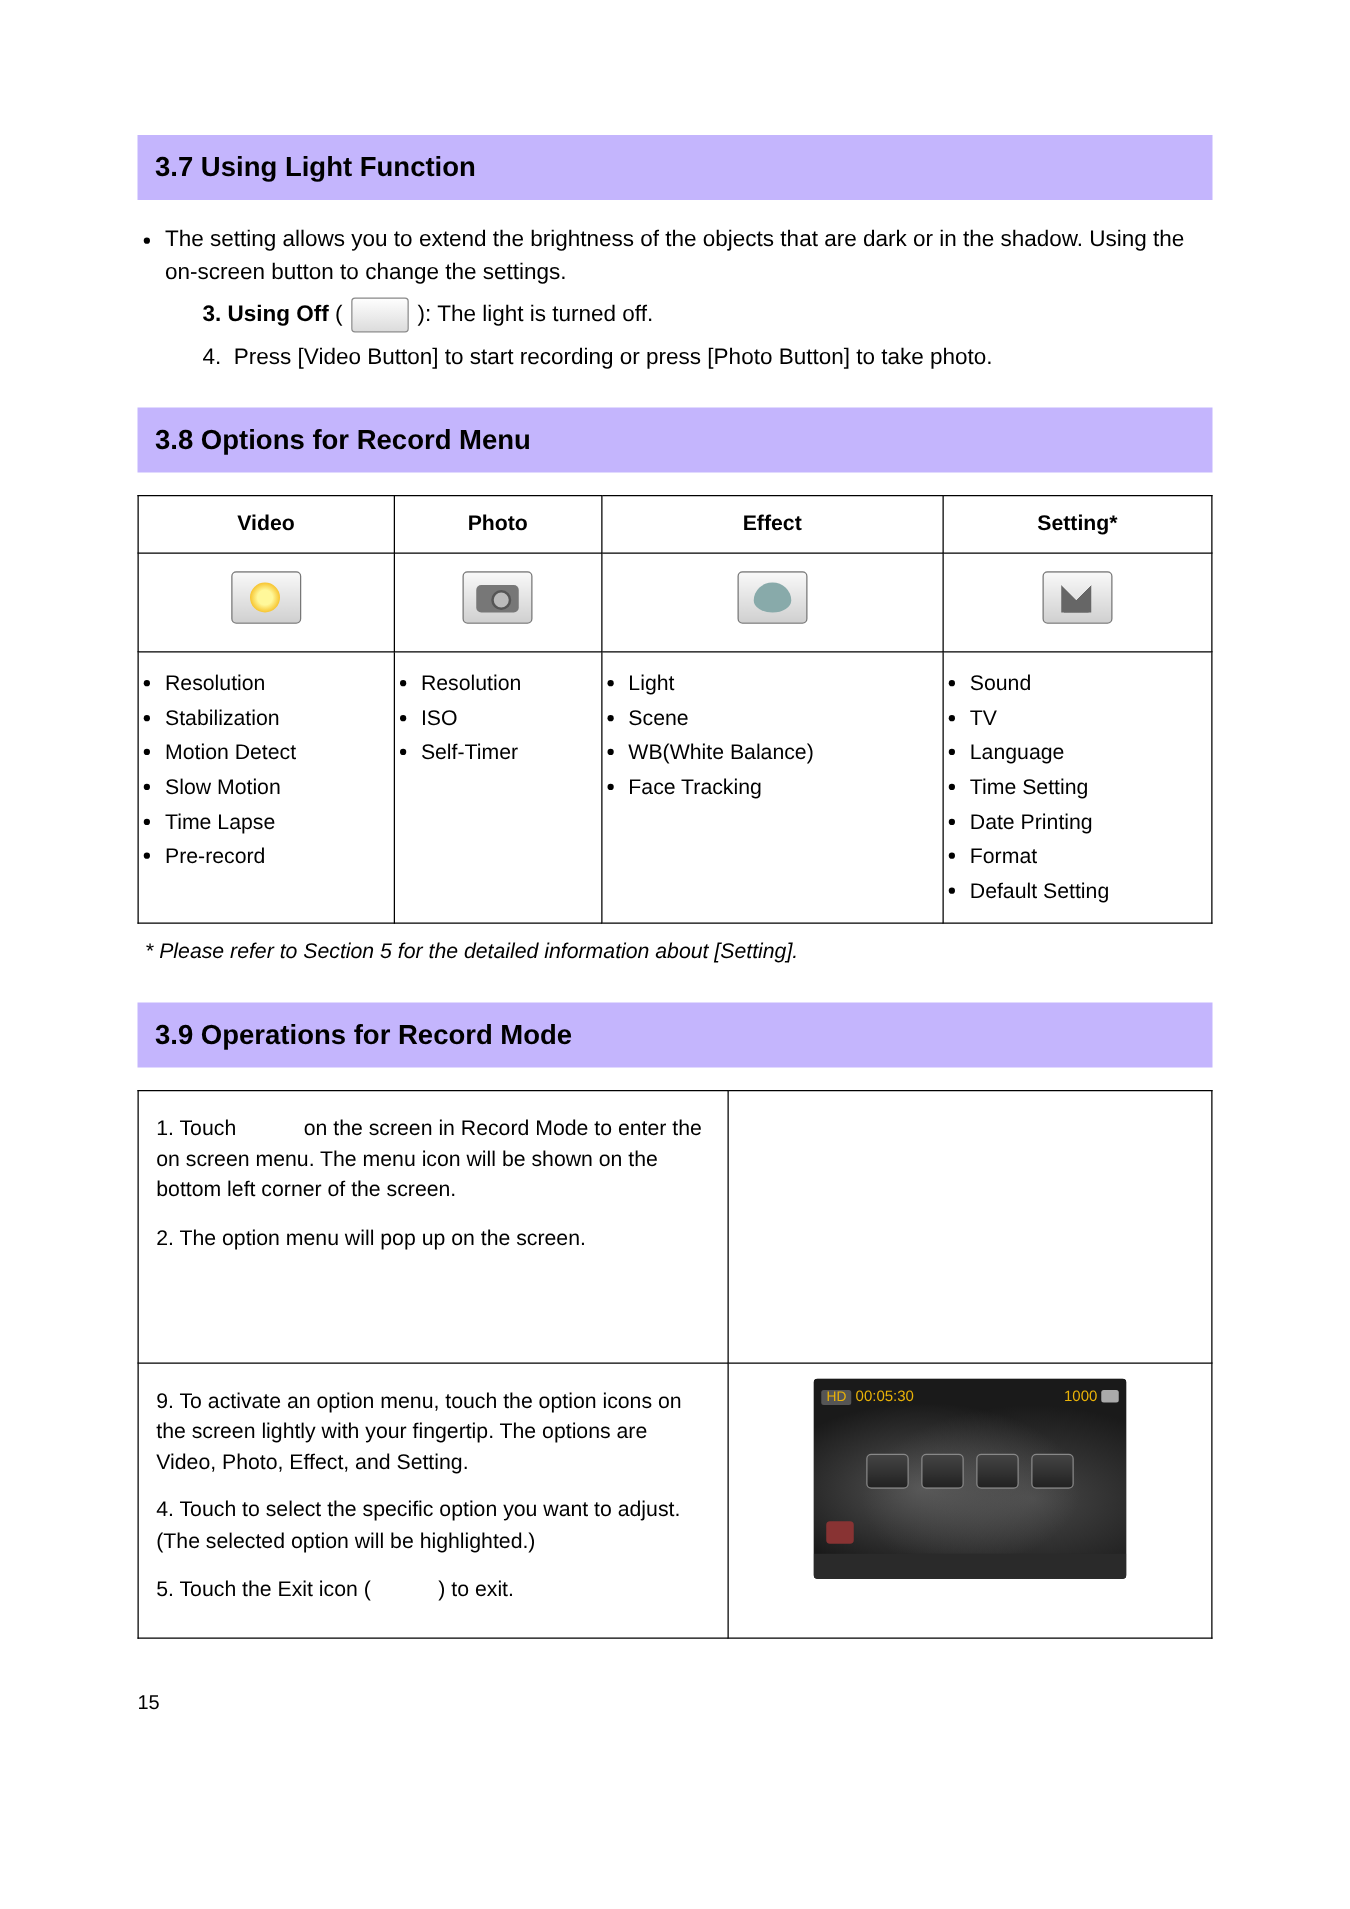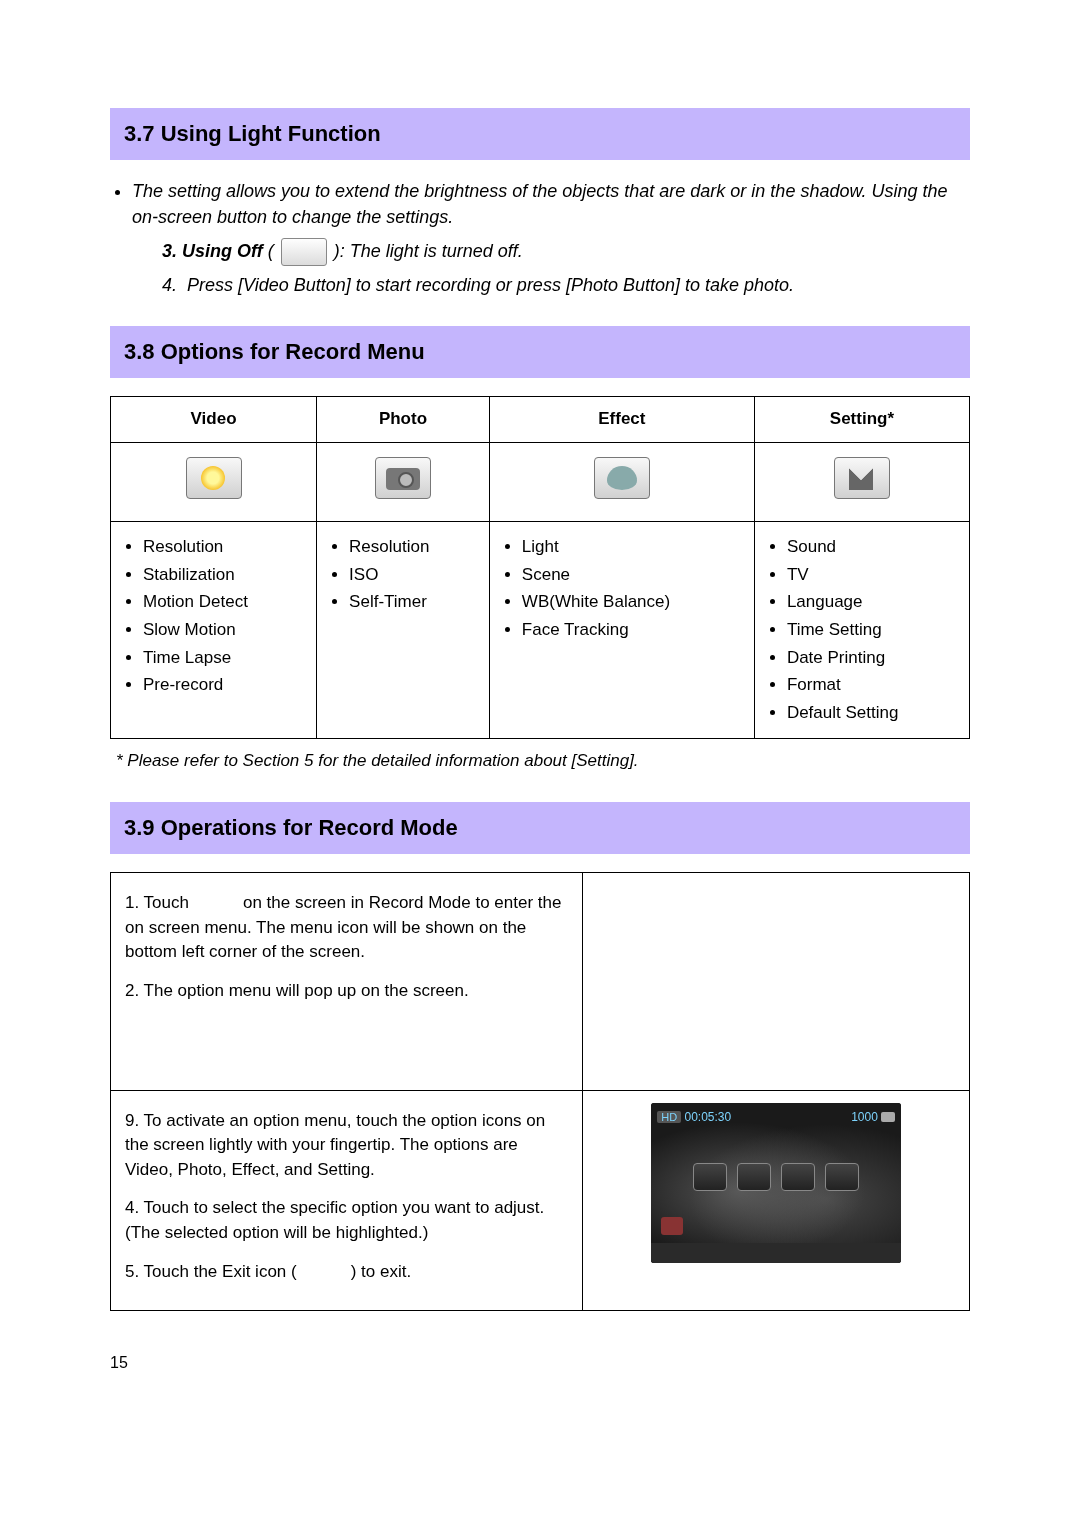--- a/index.html
+++ b/index.html
@@ -16,21 +16,21 @@
     padding: 10px 14px;
     font-size: 22px;
     font-weight: bold;
     margin: 28px 0 18px 0;
   }
   ul.outer {
     list-style: disc;
     padding-left: 22px;
     margin: 0;
   }
-  ul.outer > li { margin-bottom: 20px; font-style: italic; }
+  ul.outer > li { margin-bottom: 20px; }
   ol.inner {
     list-style: none;
     padding-left: 30px;
     margin: 8px 0 0 0;
   }
   ol.inner li {
     margin: 6px 0;
   }
   ol.inner li .num { display:inline; }
   .bold { font-weight: bold; }
@@ -57,21 +57,21 @@
     margin: 10px 0 0 6px;
     font-size: 17px;
   }
   table.options {
     border-collapse: collapse;
     width: 100%;
     margin-top: 12px;
   }
   table.options th, table.options td {
     border: 1px solid #000;
-    padding: 10px 14px;
+    padding: 10px 3px;
     vertical-align: top;
     font-size: 17px;
   }
   table.options th {
     text-align: center;
     font-weight: bold;
     background: #fff;
   }
   table.options td.iconcell {
     text-align: center;
@@ -127,21 +127,21 @@
     font-weight: bold;
   }
   .ops-item { margin: 6px 0 14px 0; }
   .screen {
     width: 250px;
     height: 160px;
     background:#111;
     border-radius:3px;
     position:relative;
     margin:auto;
-    color:#7dd3fc;
+    color:#eab308;
     font-size:12px;
     overflow:hidden;
   }
   .screen .topbar{
     position:absolute;top:6px;left:6px;right:6px;display:flex;justify-content:space-between;font-size:12px;
   }
   .screen .hd{background:#555;border-radius:2px;padding:0 4px;font-size:11px;}
   .screen .iconrow{
     position:absolute;top:60px;left:0;right:0;display:flex;justify-content:center;gap:10px;
   }

